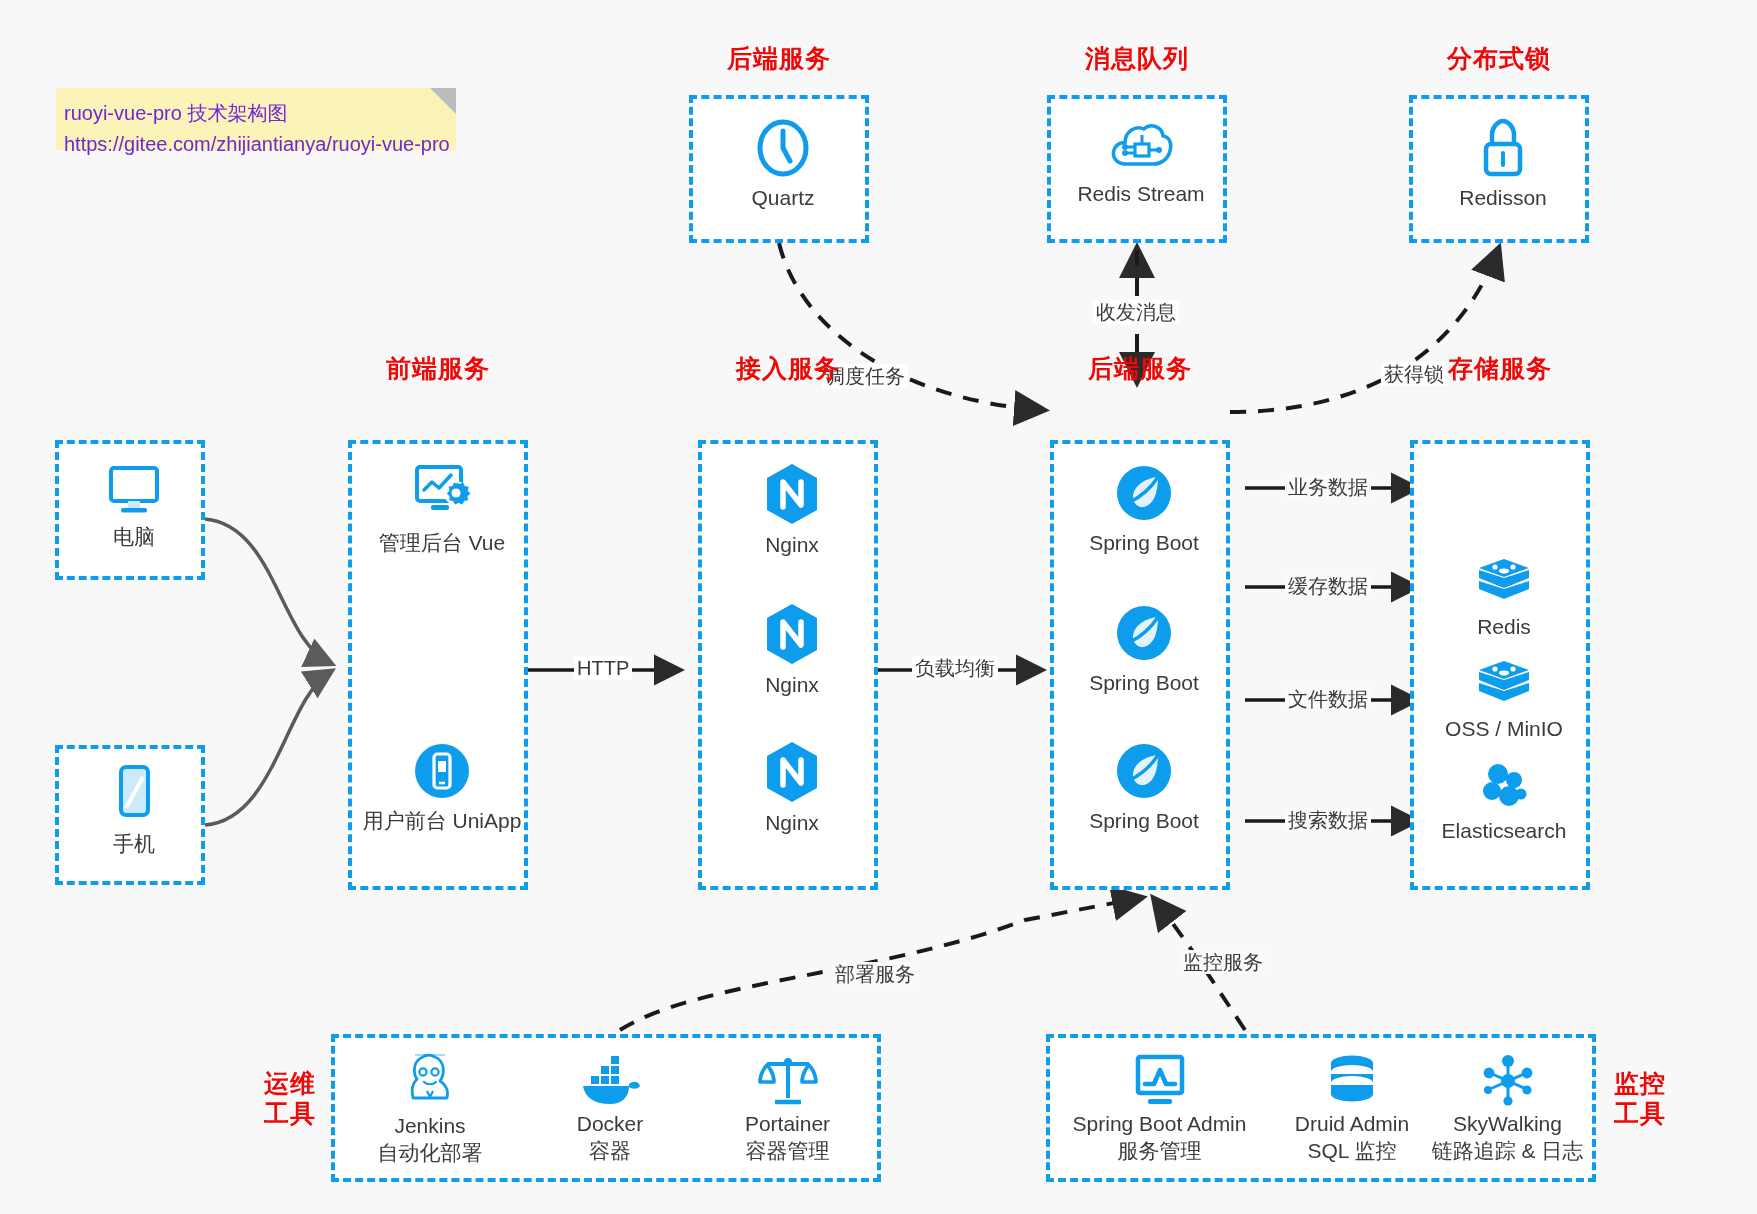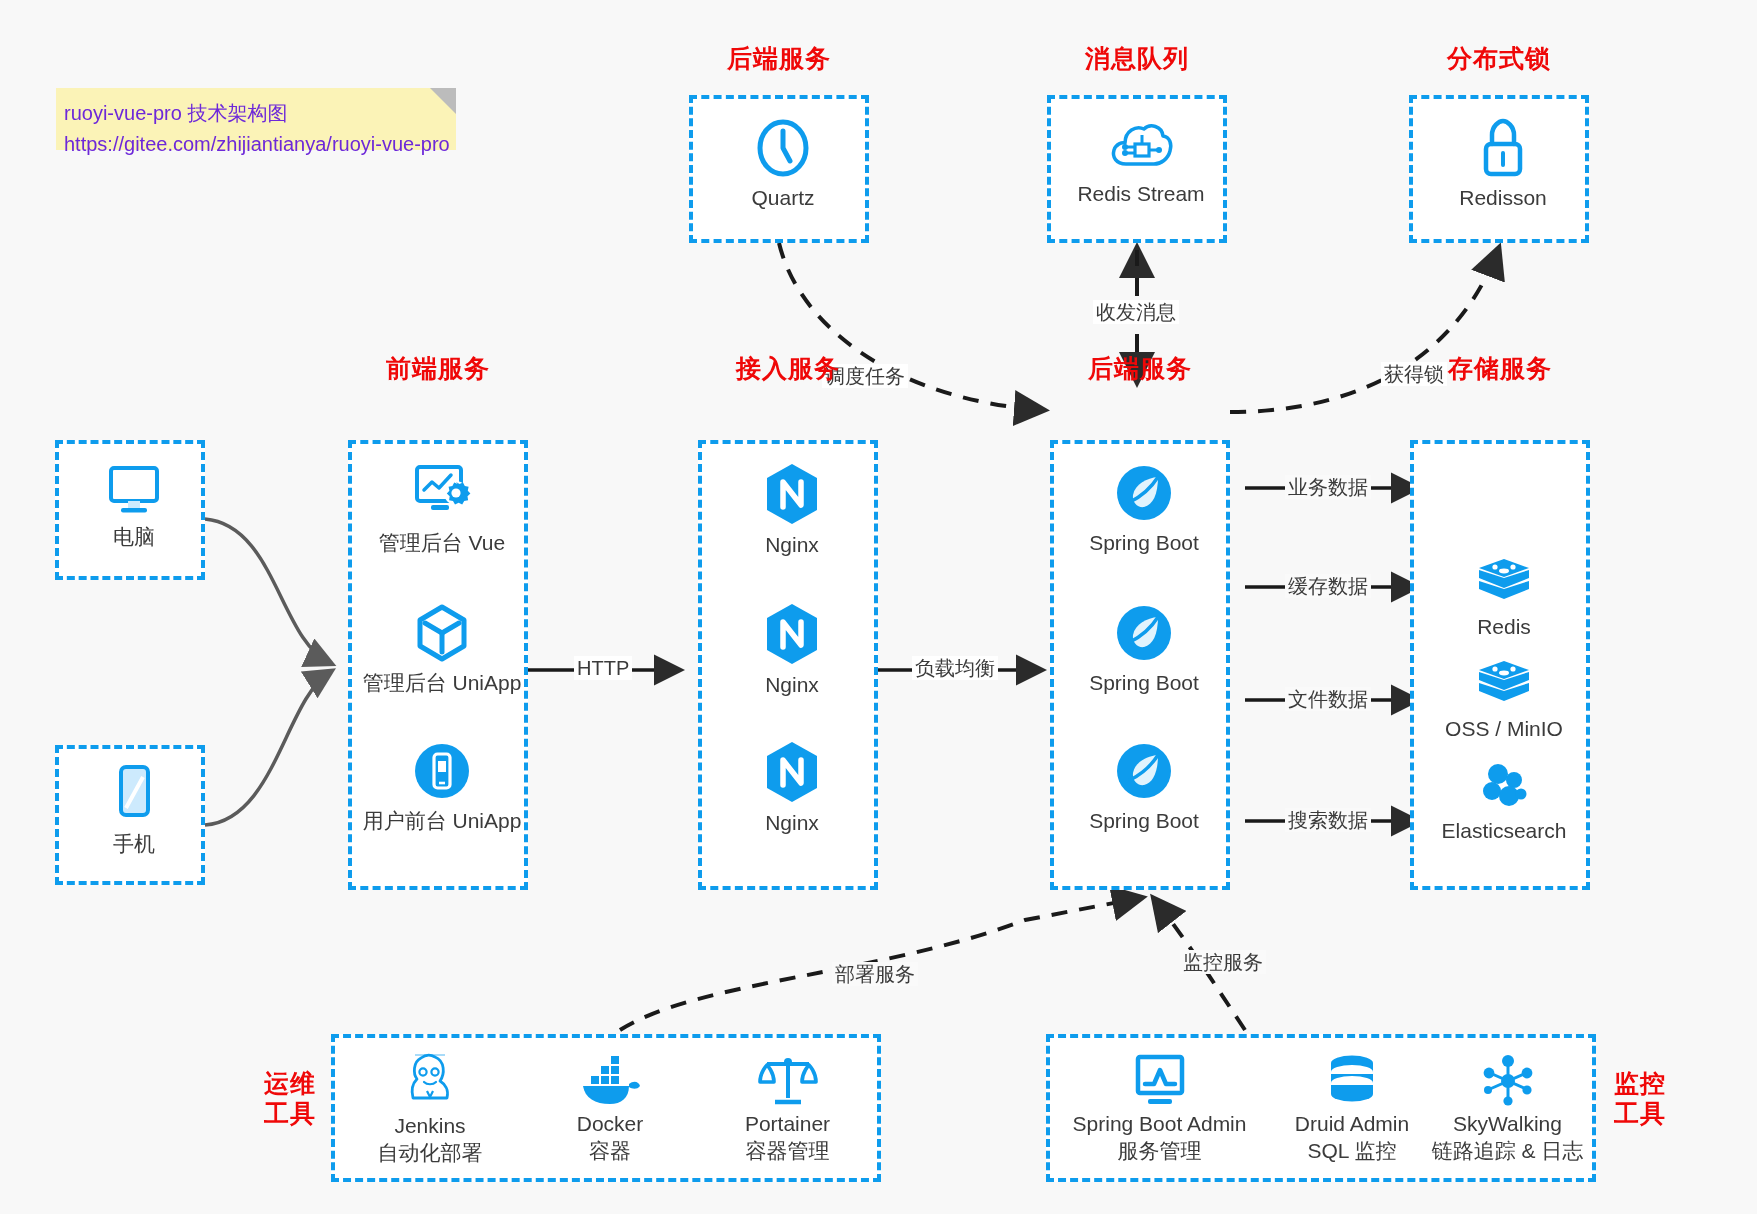--- a/index.html
+++ b/index.html
@@ -183,29 +183,20 @@
         <rect x="8" y="5" width="44" height="34" rx="3" fill="none" stroke="#0e9ced" stroke-width="4"></rect>
         <path d="M15 28 L23 20 L30 26 L42 13" fill="none" stroke="#0e9ced" stroke-width="3.5" stroke-linecap="round" stroke-linejoin="round"></path>
         <rect x="22" y="43" width="18" height="5" rx="2" fill="#0e9ced"></rect>
         <circle cx="47" cy="31" r="12" fill="#ffffff"></circle>
         <path d="M47 20 l3.5 2 3.5-1.5 1.8 3.6 3.8 .6 -.8 4 2.6 2.9 -2.9 2.7 .6 3.9 -3.9 .8 -2 3.4 -3.6-1.6 -3.6 1.6 -2-3.4 -3.9-.8 .6-3.9 -2.9-2.7 2.6-2.9 -.8-4 3.8-.6 1.8-3.6 3.5 1.5 z" fill="#0e9ced"></path>
         <circle cx="47" cy="31" r="4.6" fill="#ffffff"></circle>
       </svg>
       <div class="cap">管理后台 Vue</div>
     </div>
 
-    <div class="node" style="left:0;top:158px;width:180px;">
-      <svg class="ico" width="62" height="62" viewBox="0 0 62 62">
-        <path d="M31 5 L53 18 L53 44 L31 57 L9 44 L9 18 Z" fill="none" stroke="#0e9ced" stroke-width="5" stroke-linejoin="round"></path>
-        <path d="M31 31 L31 50" fill="none" stroke="#0e9ced" stroke-width="5" stroke-linecap="round"></path>
-        <path d="M31 31 L14 21" fill="none" stroke="#0e9ced" stroke-width="5" stroke-linecap="round"></path>
-        <path d="M31 31 L48 21" fill="none" stroke="#0e9ced" stroke-width="5" stroke-linecap="round"></path>
-      </svg>
-      <div class="cap">管理后台 UniApp</div>
-    </div>
 
     <div class="node" style="left:0;top:296px;width:180px;">
       <svg class="ico" width="62" height="62" viewBox="0 0 62 62">
         <circle cx="31" cy="31" r="27" fill="#0e9ced"></circle>
         <rect x="23" y="14" width="16" height="34" rx="3.5" fill="none" stroke="#ffffff" stroke-width="3.2"></rect>
         <rect x="27" y="21" width="8" height="11" fill="#ffffff"></rect>
         <line x1="28" y1="43" x2="34" y2="43" stroke="#ffffff" stroke-width="2.6"></line>
       </svg>
       <div class="cap">用户前台 UniApp</div>
     </div>

